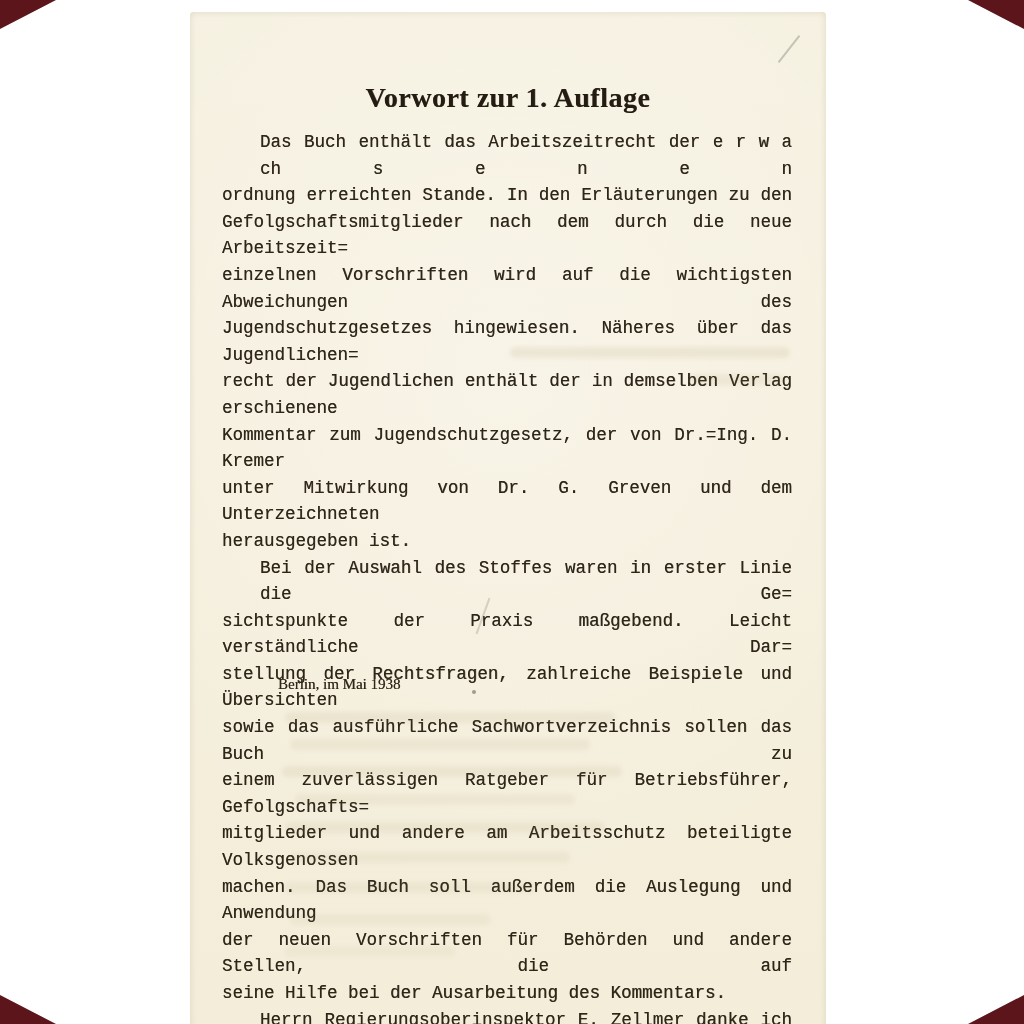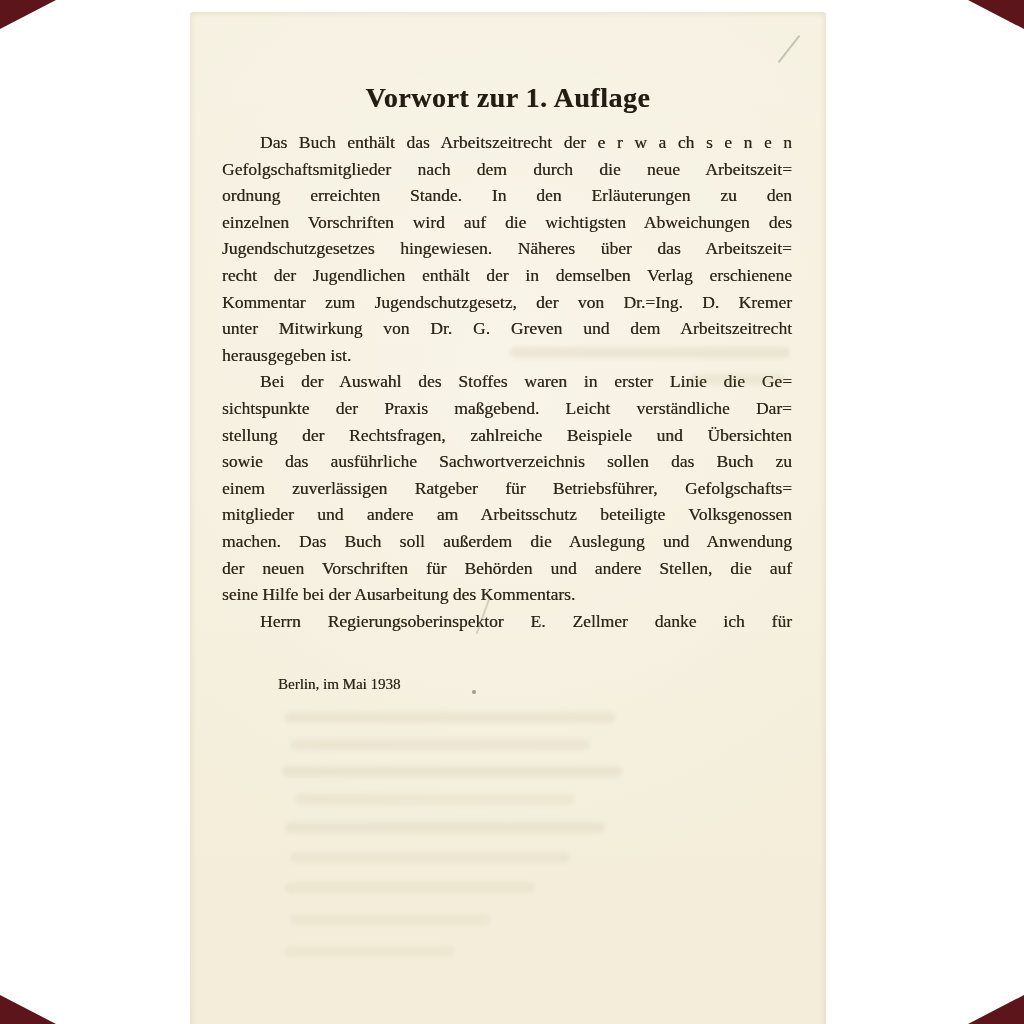--- a/index.html
+++ b/index.html
@@ -28,21 +28,21 @@
     color: #241c12;
     text-shadow: 0.4px 0 0 rgba(36,28,18,0.6);
   }
 
   .body-text {
     position: absolute; top: 117px; left: 32px; width: 570px;
     font-size: 17.5px; line-height: 26.6px;
     color: #2e2519;
     text-shadow: 0.35px 0 0 rgba(46,37,25,0.65);
   }
-  .line { text-align: justify; text-align-last: justify; white-space: normal; }
+  .line { text-align: justify; text-align-last: justify; white-space: normal; font-family: Liberation Mono, monospace; }
   .line.no-just { text-align-last: left; }
   .line.indent { padding-left: 38px; }
 
   .dateline {
     position: absolute; top: 659px; left: 88px;
     font-size: 15px; line-height: 26.6px;
     color: #2e2519;
     text-shadow: 0.35px 0 0 rgba(46,37,25,0.65);
   }
 
@@ -66,27 +66,27 @@
 <body>
 
 <div class="canvas">
 
   <div class="paper">
 
     <h1 class="title">Vorwort zur 1. Auflage</h1>
 
     <div class="body-text" id="body-text">
         <div class="line indent">Das Buch enthält das Arbeitszeitrecht der e r w a ch s e n e n</div>
+        <div class="line">ordnung erreichten Stande. In den Erläuterungen zu den</div>
         <div class="line">Gefolgschaftsmitglieder nach dem durch die neue Arbeitszeit=</div>
-        <div class="line">ordnung erreichten Stande. In den Erläuterungen zu den</div>
         <div class="line">einzelnen Vorschriften wird auf die wichtigsten Abweichungen des</div>
-        <div class="line">Jugendschutzgesetzes hingewiesen. Näheres über das Arbeitszeit=</div>
+        <div class="line">Jugendschutzgesetzes hingewiesen. Näheres über das Jugendlichen=</div>
         <div class="line">recht der Jugendlichen enthält der in demselben Verlag erschienene</div>
         <div class="line">Kommentar zum Jugendschutzgesetz, der von Dr.=Ing. D. Kremer</div>
-        <div class="line">unter Mitwirkung von Dr. G. Greven und dem Arbeitszeitrecht</div>
+        <div class="line">unter Mitwirkung von Dr. G. Greven und dem Unterzeichneten</div>
         <div class="line no-just">herausgegeben ist.</div>
         <div class="line indent">Bei der Auswahl des Stoffes waren in erster Linie die Ge=</div>
         <div class="line">sichtspunkte der Praxis maßgebend. Leicht verständliche Dar=</div>
         <div class="line">stellung der Rechtsfragen, zahlreiche Beispiele und Übersichten</div>
         <div class="line">sowie das ausführliche Sachwortverzeichnis sollen das Buch zu</div>
         <div class="line">einem zuverlässigen Ratgeber für Betriebsführer, Gefolgschafts=</div>
         <div class="line">mitglieder und andere am Arbeitsschutz beteiligte Volksgenossen</div>
         <div class="line">machen. Das Buch soll außerdem die Auslegung und Anwendung</div>
         <div class="line">der neuen Vorschriften für Behörden und andere Stellen, die auf</div>
         <div class="line no-just">seine Hilfe bei der Ausarbeitung des Kommentars.</div>

